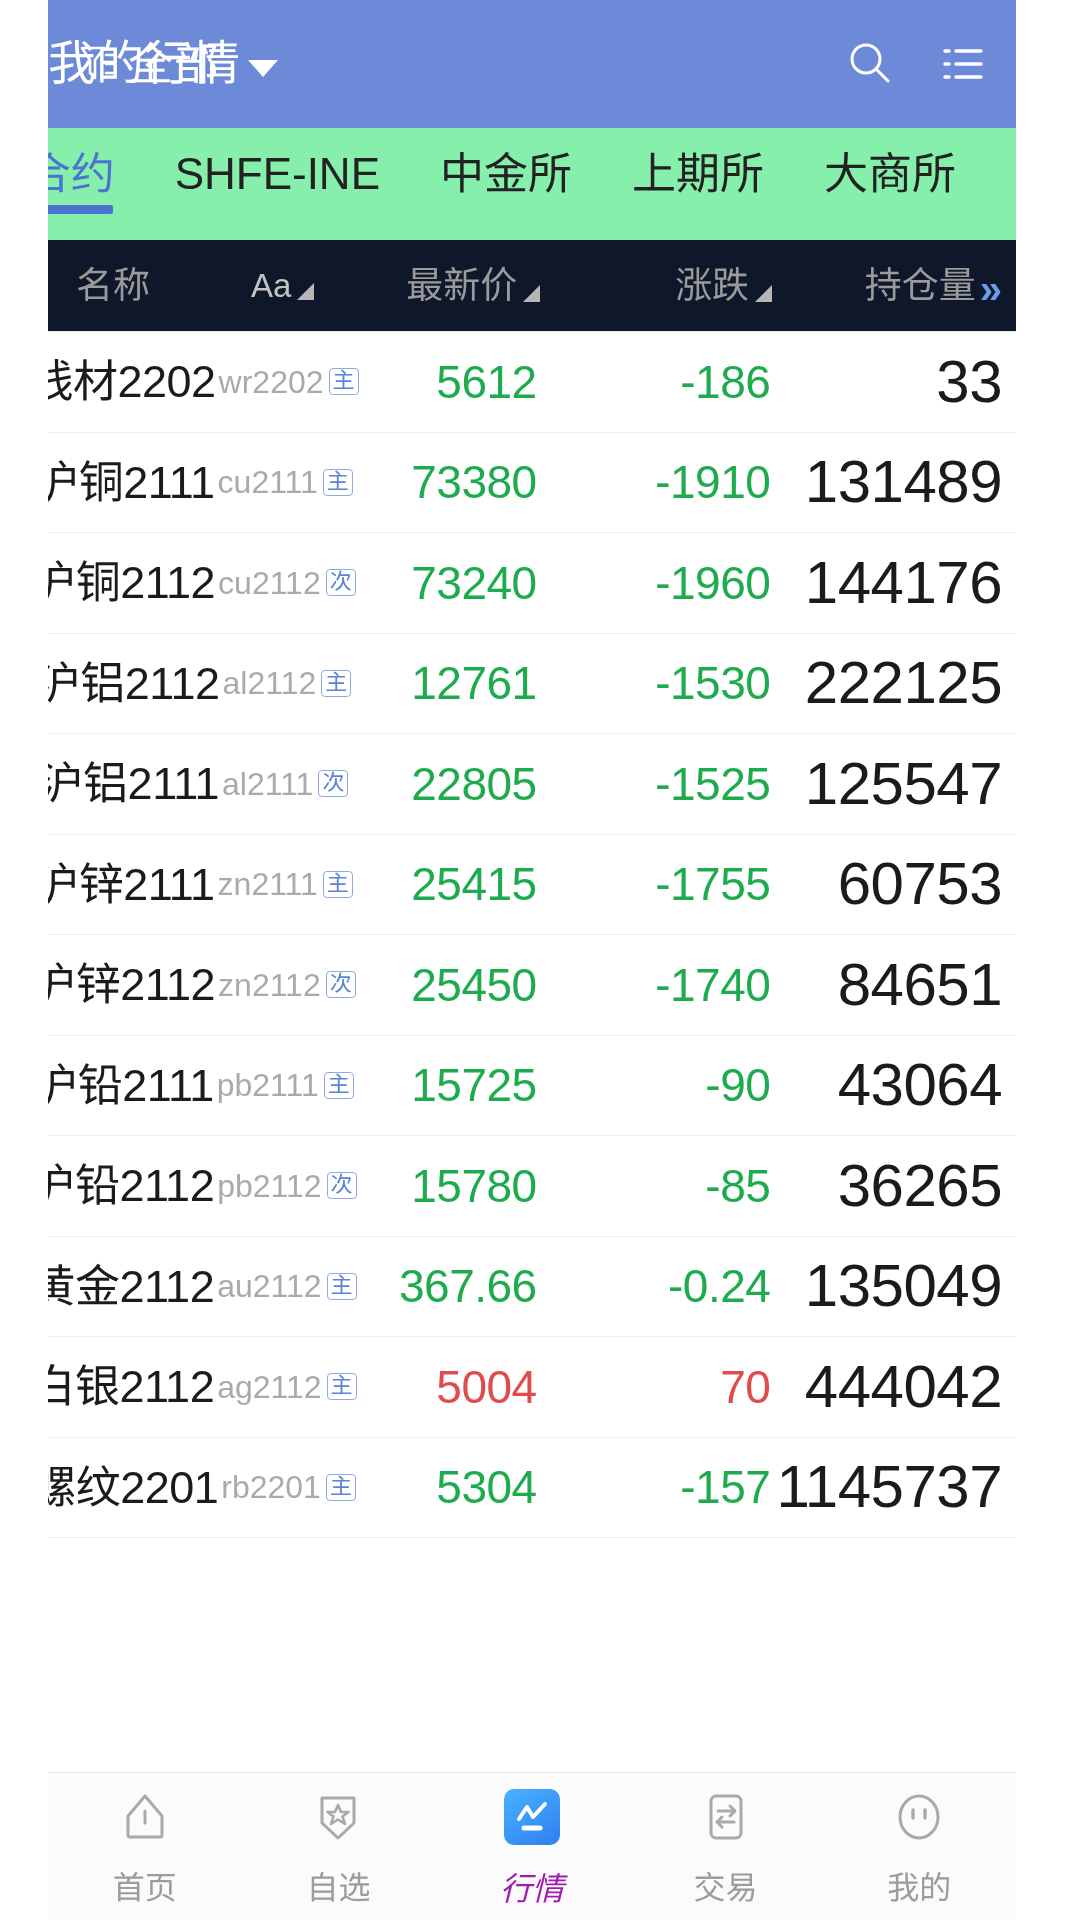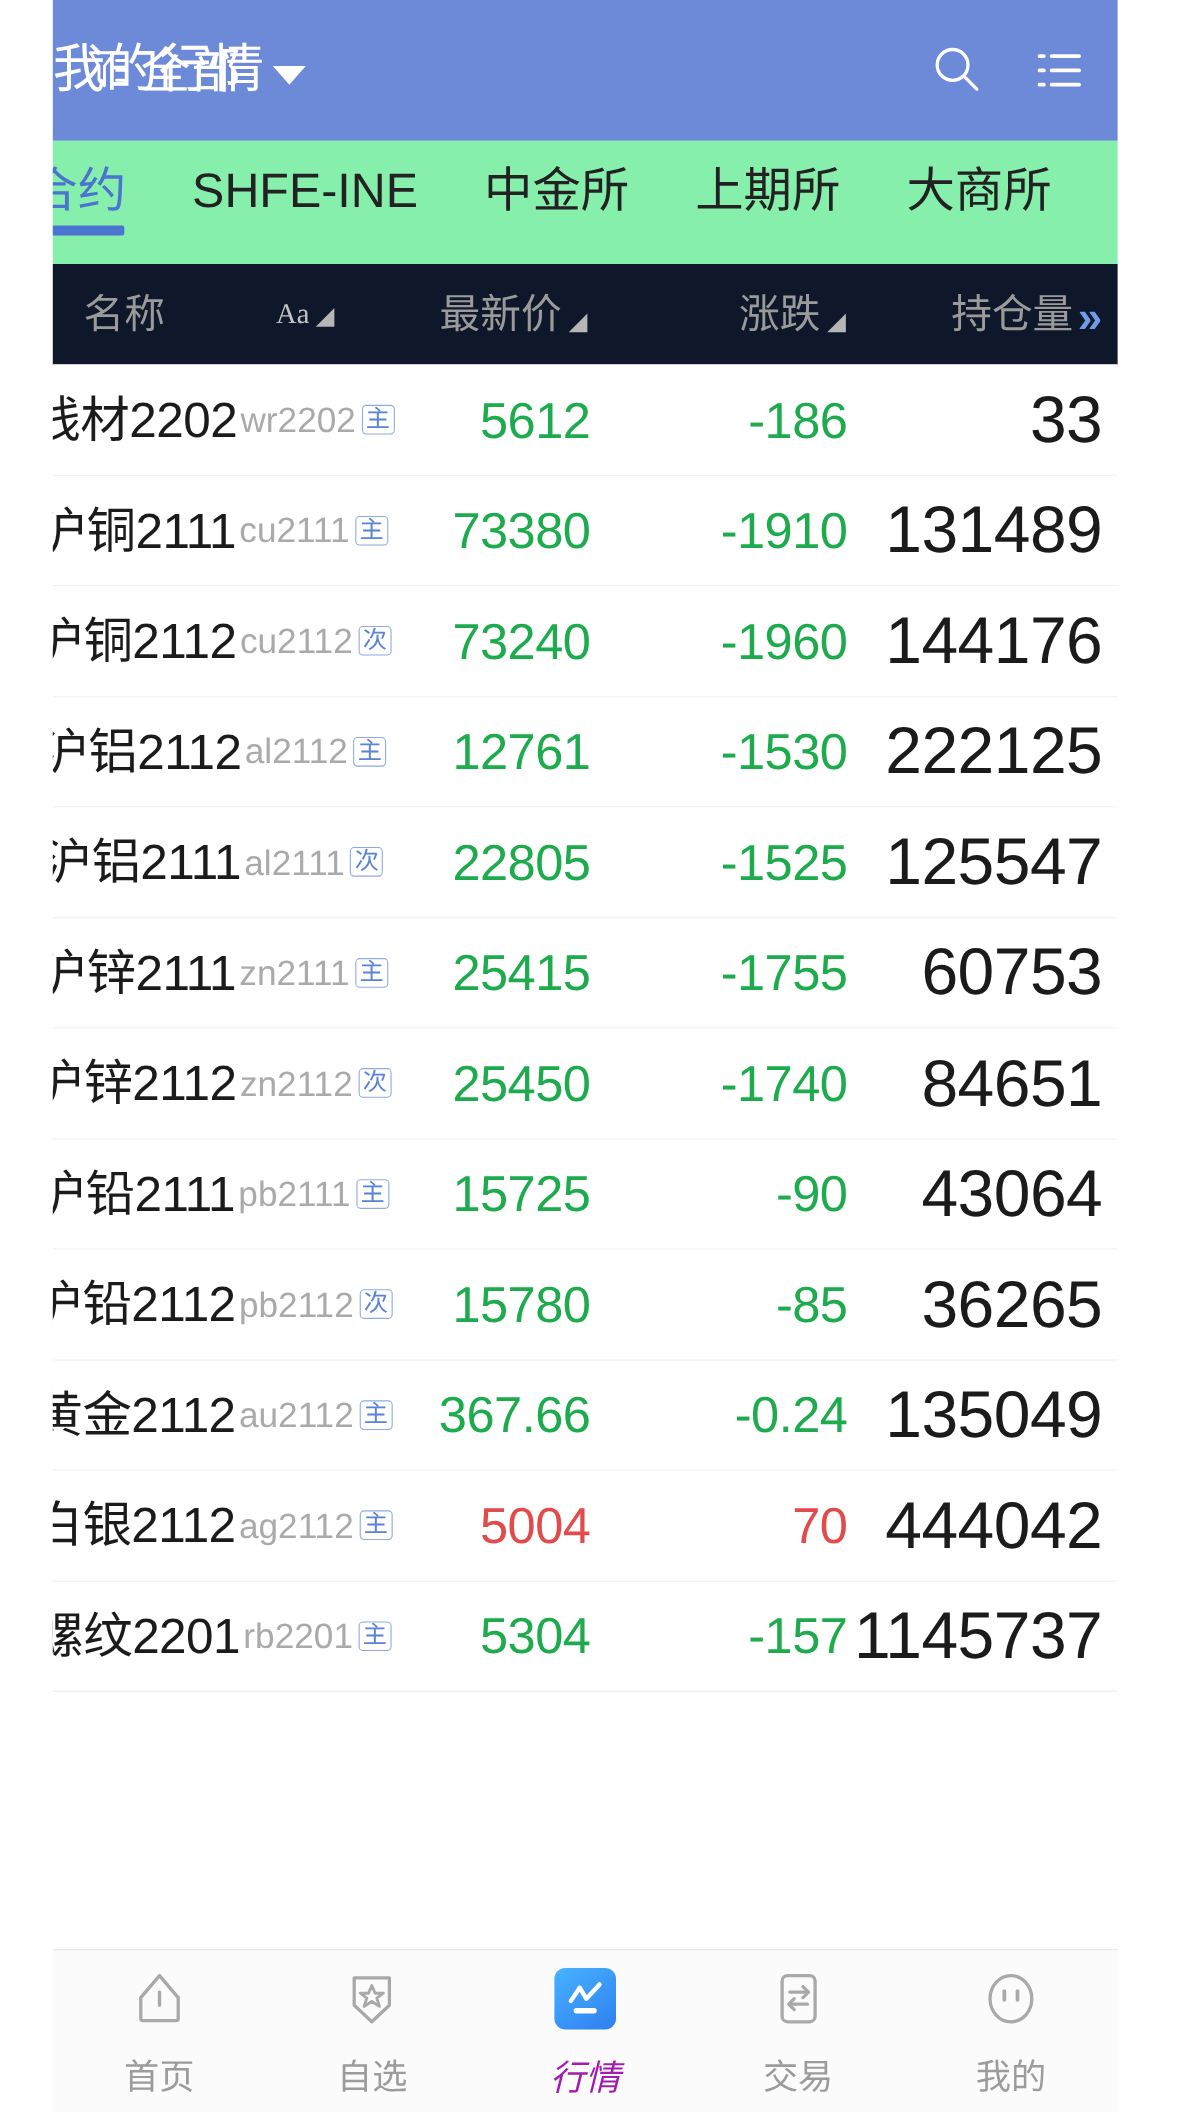--- a/index.html
+++ b/index.html
@@ -160,22 +160,21 @@
     white-space: nowrap;
     line-height: 1;
   }
   .ch-name {
     flex: 0 0 auto;
     width: 175px;
   }
   .ch-aa {
     flex: 0 0 auto;
     color: #c3c3c3;
-    font-size: 26px;
-    font-family: Liberation Serif, serif;
+    font-size: 33px;
   }
   .ch-price {
     flex: 1 1 0;
     justify-content: flex-end;
     padding-right: 6px;
   }
   .ch-change {
     flex: 1 1 0;
     justify-content: flex-end;
     padding-right: 4px;

